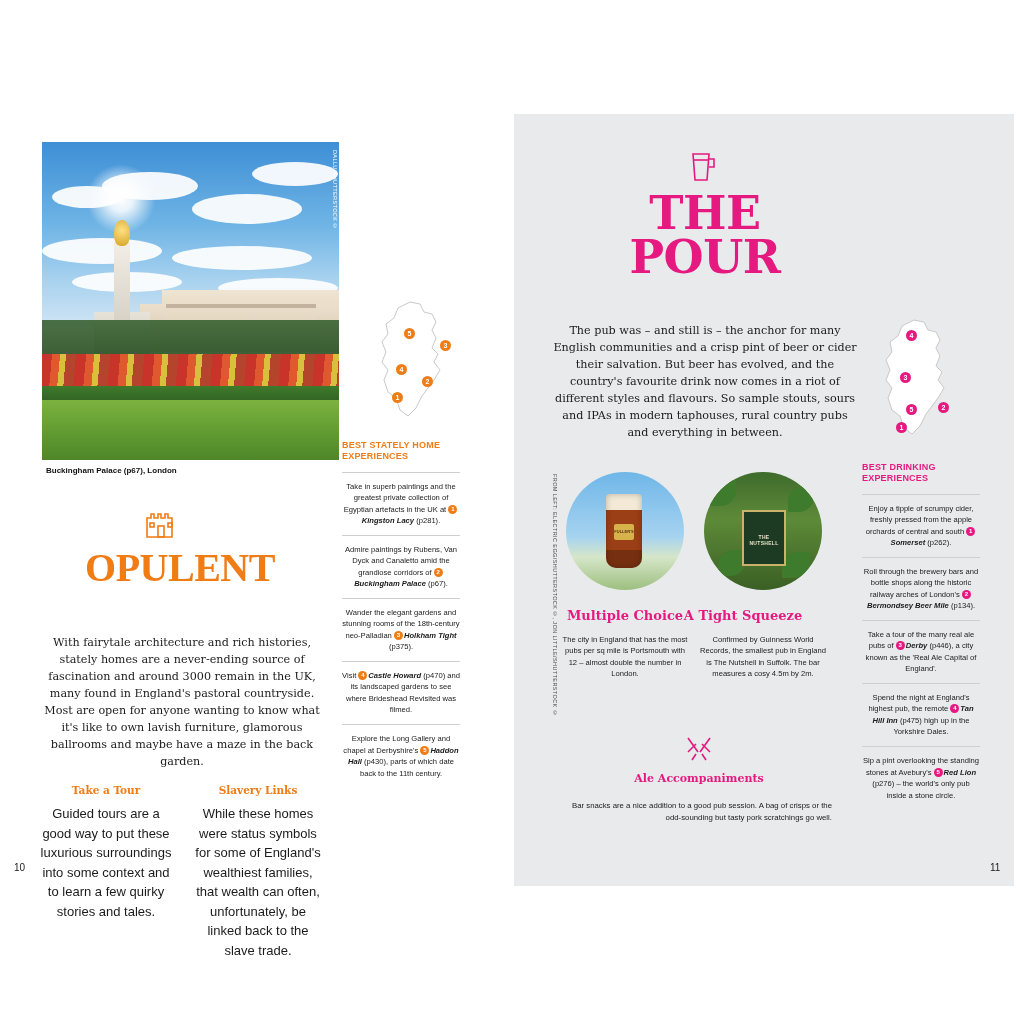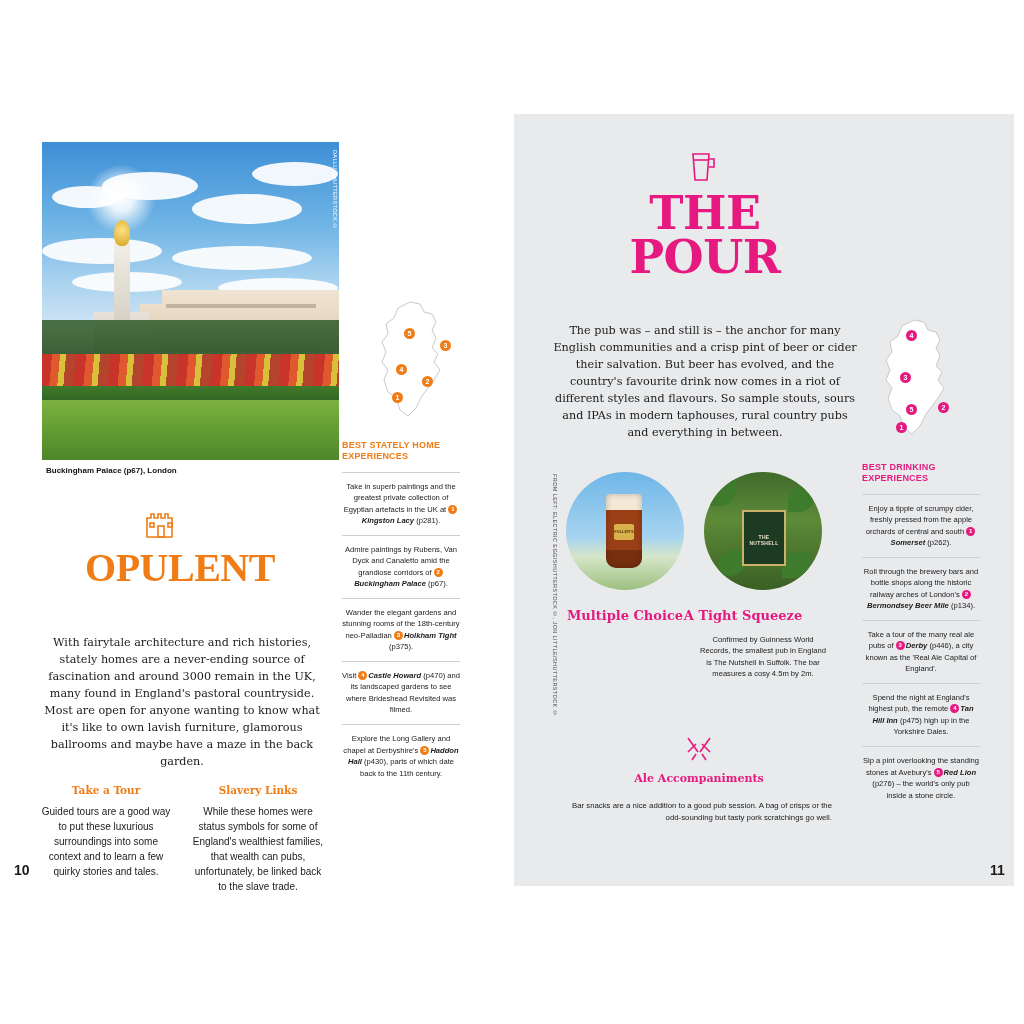--- a/index.html
+++ b/index.html
@@ -205,21 +205,21 @@
     margin: 0 0 8px 0;
     text-align: center;
     color: #f07c15;
     font-size: 10.5px;
     font-family: "DejaVu Serif", serif;
     font-weight: 700;
   }
   .subcol p {
     margin: 0;
     text-align: center;
-    font-size: 10px;
+    font-size: 13px;
     line-height: 1.5;
     color: #1b1b1b;
   }
 
   
   .sidebar-left {
     position: absolute;
     left: 342px; top: 440px;
     width: 118px;
   }
@@ -422,22 +422,22 @@
   }
 
   .sidebar-right {
     position: absolute;
     left: 862px; top: 462px;
     width: 118px;
   }
 
   .folio {
     position: absolute;
-    font-size: 14px;
-    font-weight: 700;
+    font-size: 10px;
+    font-weight: 400;
     color: #1b1b1b;
   }
   .folio-left  { left: 14px;  top: 862px; }
   .folio-right { left: 990px; top: 862px; }
 </style>
 </head>
 <body>
 
 <div class="spread">
 
@@ -497,21 +497,21 @@
   </div>
 
   <div class="intro-left">With fairytale architecture and rich histories, stately homes are a never-ending source of fascination and around 3000 remain in the UK, many found in England's pastoral countryside. Most are open for anyone wanting to know what it's like to own lavish furniture, glamorous ballrooms and maybe have a maze in the back garden.</div>
 
   <div class="subcol a">
     <h4>Take a Tour</h4>
     <p>Guided tours are a good way to put these luxurious surroundings into some context and to learn a few quirky stories and tales.</p>
   </div>
   <div class="subcol b">
     <h4>Slavery Links</h4>
-    <p>While these homes were status symbols for some of England's wealthiest families, that wealth can pubs, unfortunately, be linked back to the slave trade.</p>
+    <p>While these homes were status symbols for some of England's wealthiest families, that wealth can often, unfortunately, be linked back to the slave trade.</p>
   </div>
 
   <div class="map map-left">
     <svg viewBox="0 0 86 120">
       <path d="M40 2 L50 4 L54 12 L62 14 L66 22 L62 30 L66 38 L62 48 L68 54 L64 62 L70 70 L64 80 L58 88 L52 96 L46 108 L38 116 L30 110 L26 98 L18 92 L14 80 L18 70 L12 62 L16 52 L12 42 L18 34 L16 24 L24 18 L28 8 Z" fill="#ffffff" stroke="#c9c9c9" stroke-width="1"></path>
     </svg>
   </div>
   <div class="map-pin" style="left:404px; top:328px;">5</div>
   <div class="map-pin" style="left:440px; top:340px;">3</div>
   <div class="map-pin" style="left:396px; top:364px;">4</div>
@@ -576,20 +576,21 @@
     <div class="leaf" style="left:84px; top:14px; width:26px; height:26px;"></div>
     <div class="leaf" style="left:14px; top:78px; width:28px; height:26px;"></div>
     <div class="leaf" style="left:78px; top:80px; width:28px; height:26px;"></div>
     <div class="pub-sign">
       <span>THE NUTSHELL</span>
     </div>
   </div>
 
   <div class="cp-title t1">Multiple Choice</div>
   <div class="cp-title t2">A Tight Squeeze</div>
+  <div class="cp-body b1">The city in England that has the most pubs per sq mile is Portsmouth with 12 – almost double the number in London.</div>
   <div class="cp-body b2">Confirmed by Guinness World Records, the smallest pub in England is The Nutshell in Suffolk. The bar measures a cosy 4.5m by 2m.</div>
 
   <div class="cutlery-icon">
     <svg viewBox="0 0 30 26" fill="none" stroke="#e5197f" stroke-width="1.6">
       <path d="M4 2l10 14M26 2L16 16"></path>
       <path d="M4 16l8-8M26 16l-8-8"></path>
       <path d="M12 18l-4 6M18 18l4 6"></path>
     </svg>
   </div>
   <div class="ale-title">Ale Accompaniments</div>

